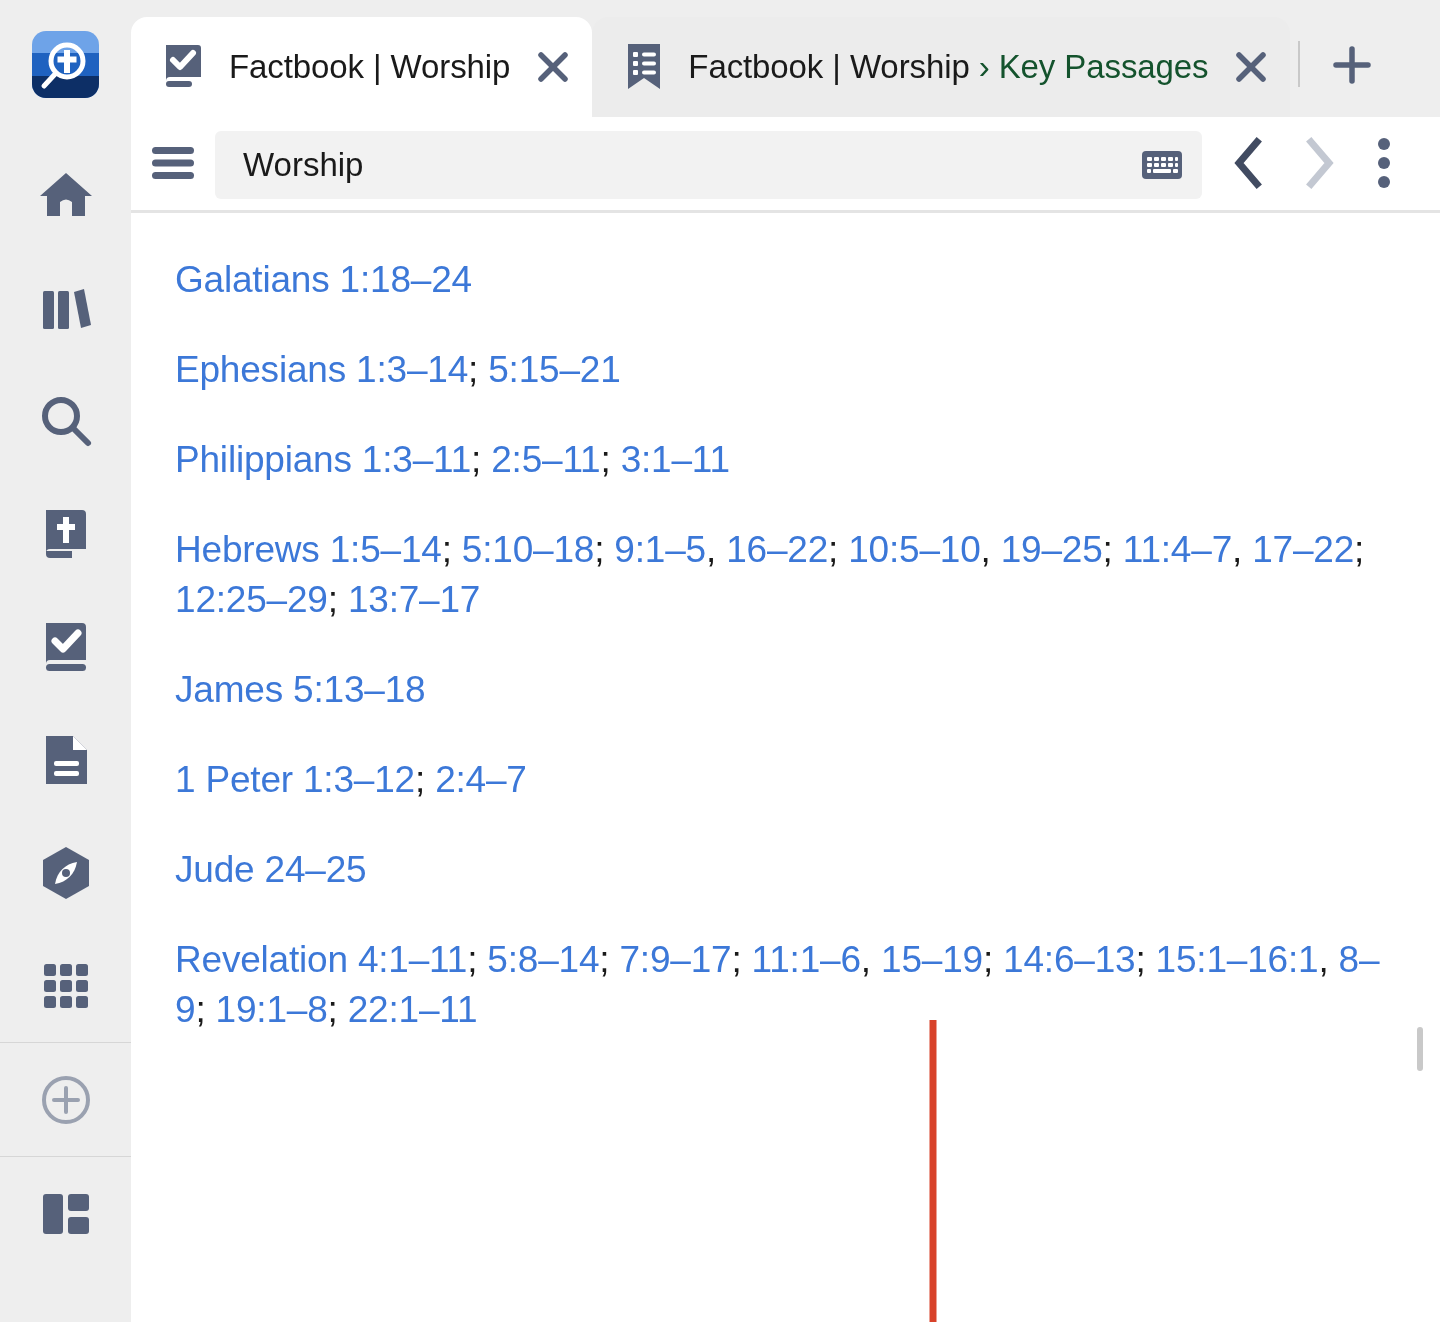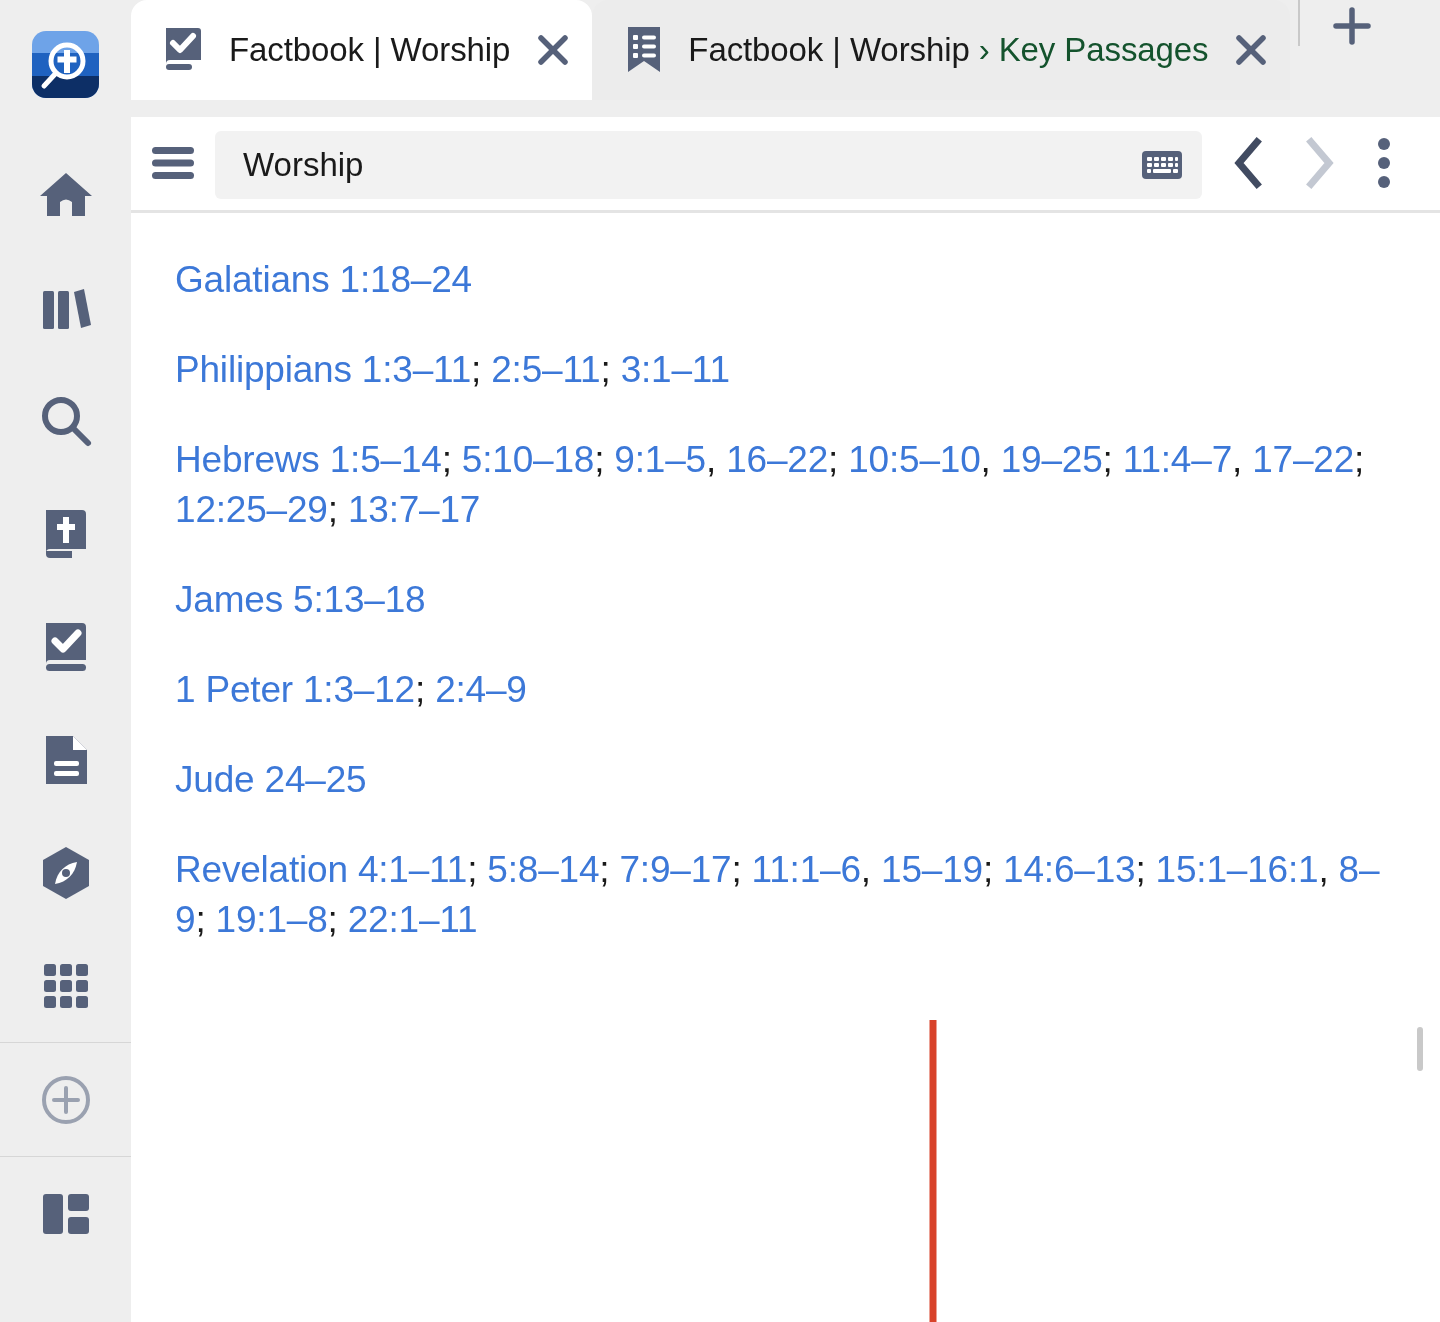--- a/index.html
+++ b/index.html
@@ -85,21 +85,21 @@
     min-width: 0;
     position: relative;
   }
 
   
   #tabstrip {
     height: 117px;
     flex: 0 0 117px;
     background: #eeeeee;
     display: flex;
-    align-items: flex-start;
+    align-items: flex-end;
     position: relative;
   }
   .tab {
     height: 100px;
     border-radius: 16px 16px 0 0;
     display: flex;
     align-items: center;
     padding: 0 22px 0 30px;
     box-sizing: border-box;
     cursor: pointer;
@@ -500,24 +500,25 @@
         </span>
       </div>
     </div>
 
     <div id="content">
 
       <div id="doc">
 
         <div id="passage-host">
             <div class="passage-line"><a>Galatians 1:18–24</a></div>
+            <div class="passage-line"><a>Ephesians 1:3–14</a><span>; </span><a>5:15–21</a></div>
             <div class="passage-line"><a>Philippians 1:3–11</a><span>; </span><a>2:5–11</a><span>; </span><a>3:1–11</a></div>
             <div class="passage-line"><a>Hebrews 1:5–14</a><span>; </span><a>5:10–18</a><span>; </span><a>9:1–5</a><span>, </span><a>16–22</a><span>; </span><a>10:5–10</a><span>, </span><a>19–25</a><span>; </span><a>11:4–7</a><span>, </span><a>17–22</a><span>; </span><a>12:25–29</a><span>; </span><a>13:7–17</a></div>
             <div class="passage-line"><a>James 5:13–18</a></div>
-            <div class="passage-line"><a>1 Peter 1:3–12</a><span>; </span><a>2:4–9</a></div>
+            <div class="passage-line"><a>1 Peter 1:3–12</a><span>; </span><a>2:4–7</a></div>
             <div class="passage-line"><a>Jude 24–25</a></div>
             <div class="passage-line"><a>Revelation 4:1–11</a><span>; </span><a>5:8–14</a><span>; </span><a>7:9–17</a><span>; </span><a>11:1–6</a><span>, </span><a>15–19</a><span>; </span><a>14:6–13</a><span>; </span><a>15:1–16:1</a><span>, </span><a>8–9</a><span>; </span><a>19:1–8</a><span>; </span><a>22:1–11</a></div>
           </div>
 
       </div>
 
       <div id="scrollthumb"></div>
 
       <svg id="annotation-arrow" viewBox="0 0 54 418">
         <line x1="27" y1="2" x2="27" y2="378" stroke="#d8422a" stroke-width="7"></line>

